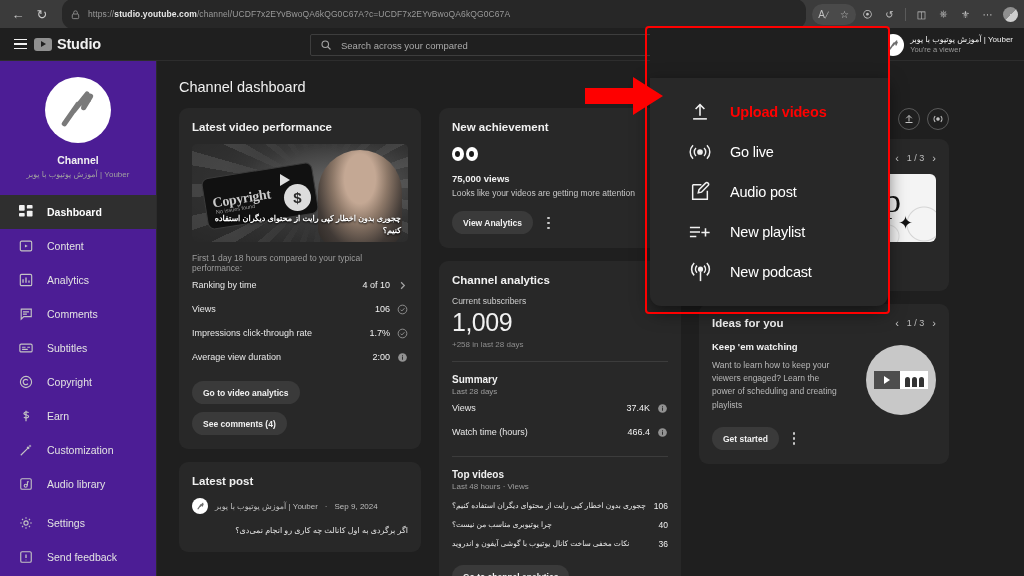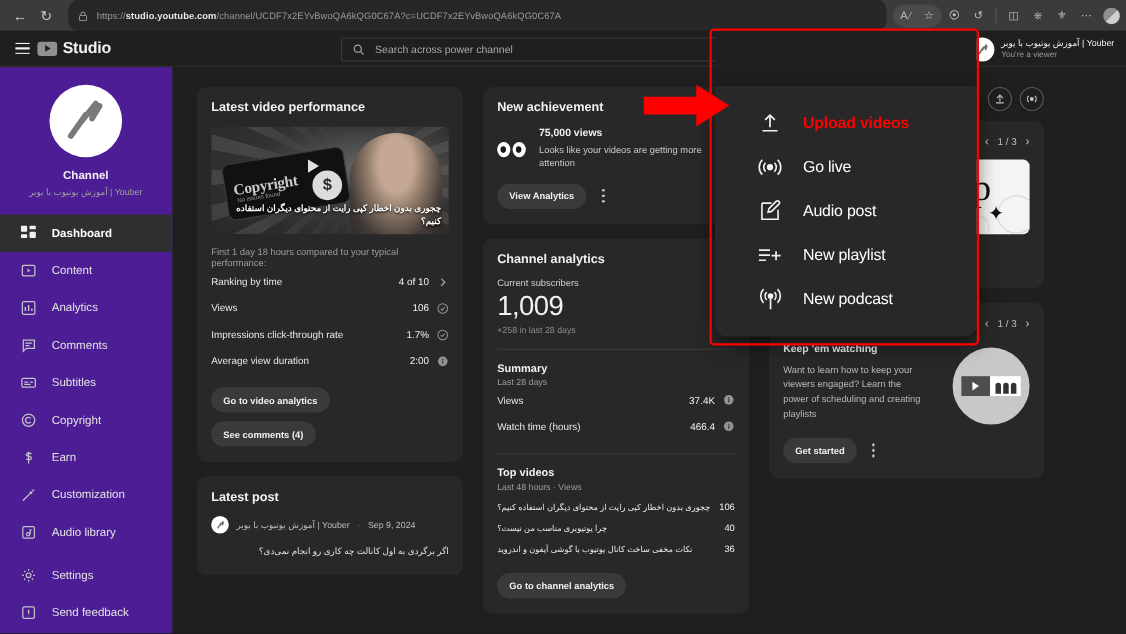--- a/index.html
+++ b/index.html
@@ -168,21 +168,21 @@
   }
   .metric-val { display:flex; align-items:center; gap: 7px; color:#f1f1f1; }
   .tiny-ico { width: 11px; height: 11px; opacity: .78; flex:none; }
   .pill {
     display:inline-flex; align-items:center; height: 23px; padding: 0 11px;
     background: #3a3a3a; border-radius: 12px; font-size: 8.5px; font-weight: 600; color: #f1f1f1;
   }
   .btn-stack { margin-top: 12px; display:flex; flex-direction: column; gap: 8px; align-items: flex-start;}
 
   
-  .ach-body { display:flex; gap: 12px; margin-top: 12px; align-items: center;}
+  .ach-body { display:flex; gap: 12px; margin-top: 12px; align-items: flex-start; flex-direction: column;}
   .eyes { display:flex; gap: 2px; flex:none; margin-top: 2px;}
   .eyes i {
     display:block; width: 12px; height: 14px; border-radius: 50%; background: #fff; position: relative;
   }
   .eyes i:after { content:''; position:absolute; left: 3px; top: 4px; width: 5px;height:6px;border-radius:50%;background:#1a1a1a;}
   .ach-t { font-size: 9.5px; font-weight: 700; }
   .ach-d { font-size: 8.5px; color: #c9c9c9; margin-top: 3px; line-height: 1.45; }
   .row-actions { display:flex; align-items:center; gap: 9px; margin-top: 12px; }
   .kebab { display:flex; flex-direction: column; gap: 2.5px; padding: 4px 5px;}
   .kebab i { display:block; width: 2.5px; height: 2.5px; border-radius:50%; background:#c9c9c9;}
@@ -295,21 +295,21 @@
           <span></span>
         </span>
       <span class="studio-word">Studio</span>
     </div>
     <div class="search-wrap">
       <div class="search-box">
         <svg class="mag" viewBox="0 0 24 24" fill="none" stroke="#bdbdbd" stroke-width="2.2">
           <circle cx="10.5" cy="10.5" r="6.5"></circle>
             <path d="M15.5 15.5 21 21"></path>
         </svg>
-        <span class="search-ph">Search across power channel</span>
+        <span class="search-ph">Search across your compared</span>
       </div>
     </div>
     <div class="header-right">
       <div class="help-circle">?</div>
       <div class="create-btn">
         <svg width="21" height="15" viewBox="0 0 26 18" fill="none" stroke="#f1f1f1" stroke-width="1.8">
           <rect x="1" y="2.5" width="15" height="13" rx="2.2"></rect>
             <path d="M6 9h5M8.5 6.5v5"></path>
             <path d="M17 7.5 24 4v10l-7-3.5z" fill="#f1f1f1" stroke="none"></path>
         </svg>
@@ -446,20 +446,21 @@
               <rect x="2" y="2" width="12" height="12" rx="1.5"></rect>
               <path d="M8 5v4.2M8 11.2v.6" stroke-width="1.5"></path>
             </svg>
         </span>
         <span class="nav-label">Send feedback</span>
       </div>
     </div>
   </div>
 
   <div class="main">
+    <div class="page-title">Channel dashboard</div>
 
     <div class="cols">
 
       <div class="col-l">
         <div class="card">
           <div class="card-h">Latest video performance</div>
           <div class="thumb">
             <div class="rays"></div>
             <div class="person"></div>
             <div class="phone">

